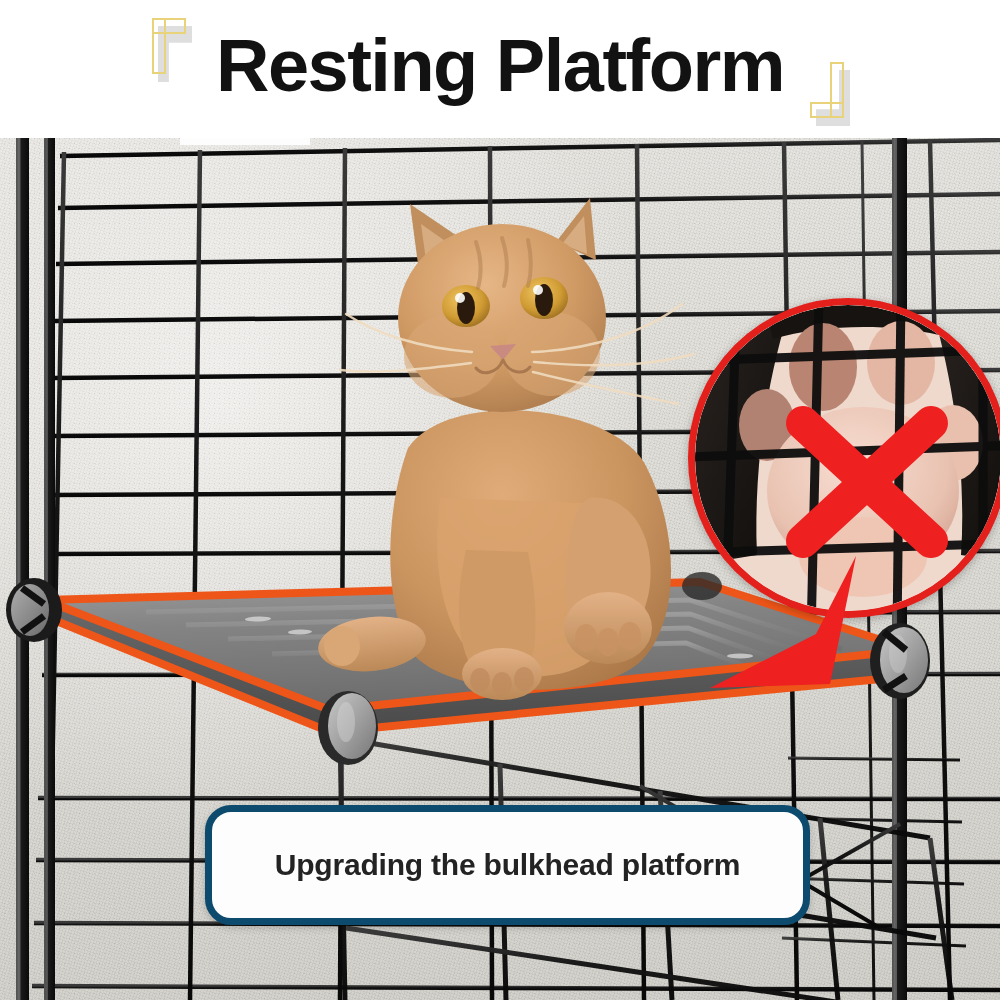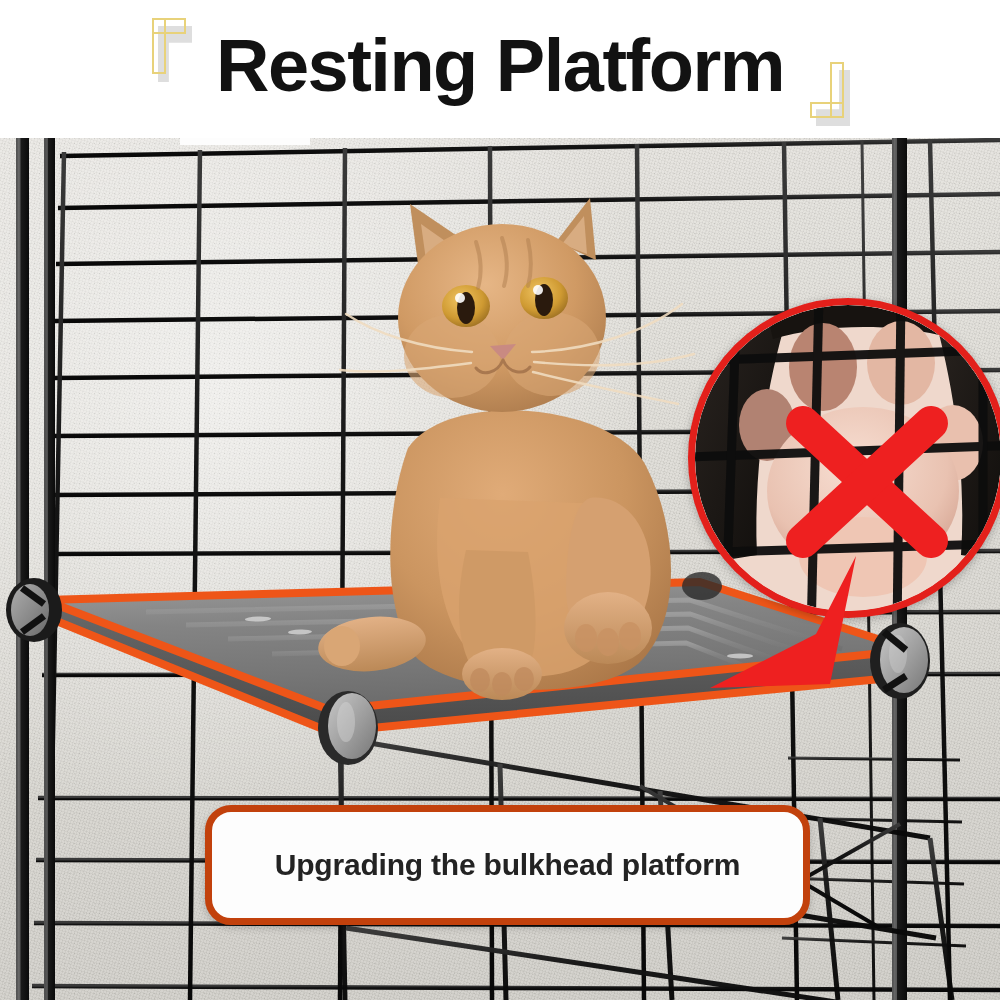--- a/index.html
+++ b/index.html
@@ -123,21 +123,21 @@
     box-shadow: 0 2px 8px rgba(0,0,0,.25);
   }
   #mag-clip { position: absolute; inset: 0; border-radius: 50%; overflow: hidden; }
 
   
   #bubble {
     position: absolute;
     left: 205px; top: 667px;
     width: 605px; height: 120px;
     background: #fdfdfd;
-    border: 7px solid #c2410c;
+    border: 7px solid #0c4a6e;
     border-radius: 26px;
     z-index: 40;
     box-shadow: 0 3px 7px rgba(0,0,0,.18);
   }
   #bubble-text {
     position: absolute;
     left: 0; top: 0;
     width: 100%; height: 100%;
     display: flex;
     flex-direction: column;

